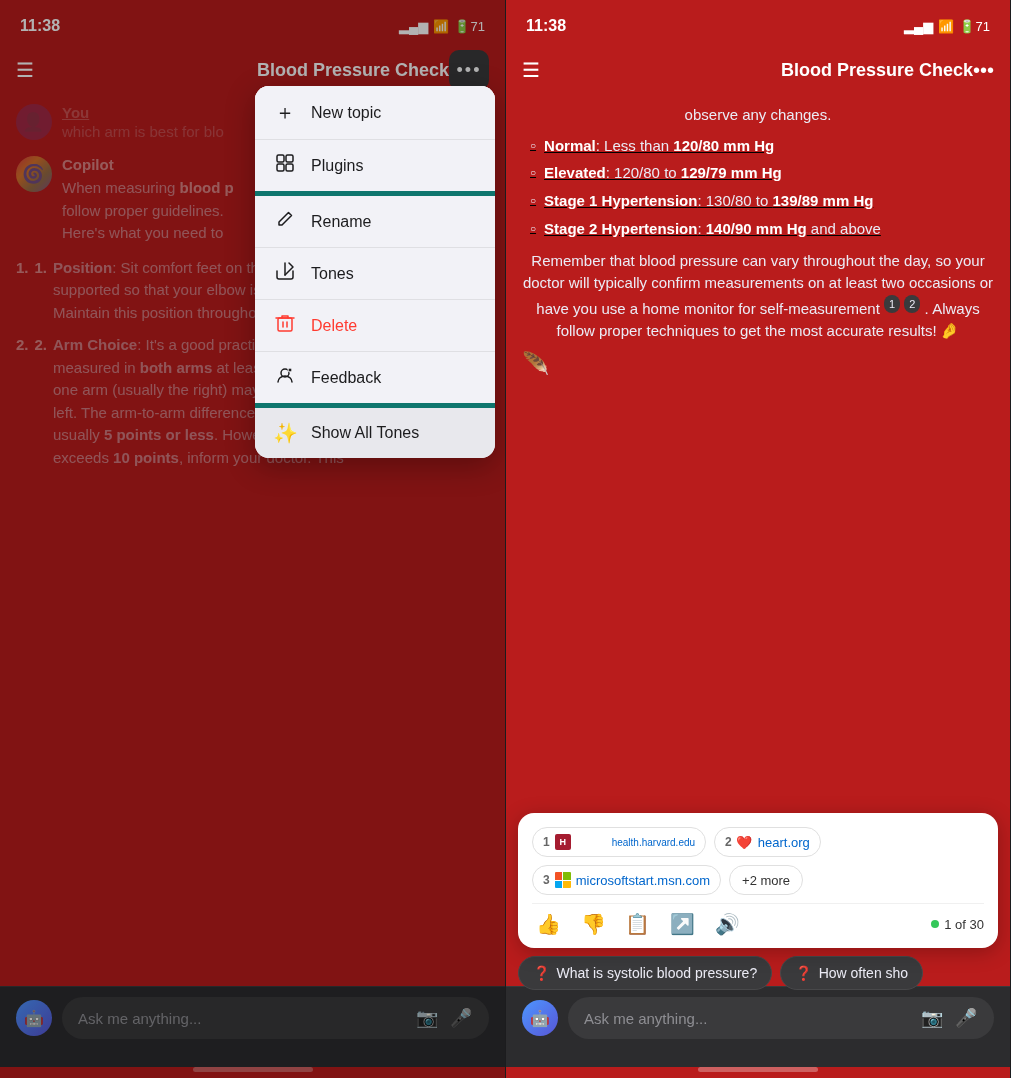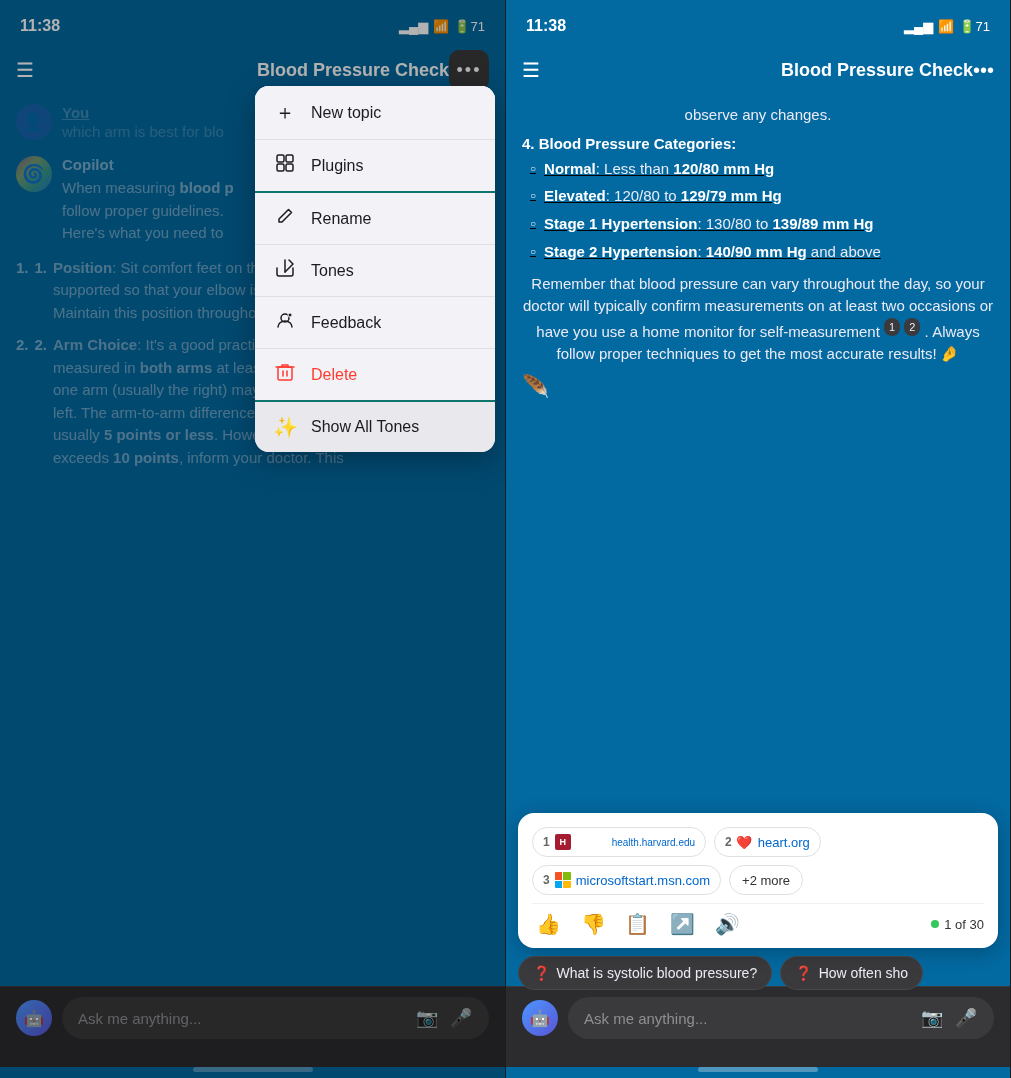--- a/index.html
+++ b/index.html
@@ -9,21 +9,21 @@
       display: flex;
       width: 1011px;
       height: 1078px;
       overflow: hidden;
     }
 
     
     .phone-panel {
       width: 505px;
       height: 1078px;
-      background: #0369a1;
+      background: #b91c1c;
       position: relative;
       overflow: hidden;
       display: flex;
       flex-direction: column;
     }
 
     
     .status-bar {
       display: flex;
       justify-content: space-between;
@@ -247,21 +247,21 @@
       background: #f2f2f7;
       border-radius: 14px;
       overflow: hidden;
       z-index: 20;
       box-shadow: 0 8px 30px rgba(0,0,0,0.3);
     }
     .dropdown-section {
       background: #f2f2f7;
     }
     .dropdown-section + .dropdown-section {
-      border-top: 2px solid #0f766e;
+      border-top: 5px solid #0f766e;
     }
     .dropdown-item {
       display: flex;
       align-items: center;
       gap: 14px;
       padding: 13px 18px;
       cursor: pointer;
       border-bottom: 1px solid rgba(0,0,0,0.08);
       background: #f2f2f7;
     }
@@ -555,40 +555,40 @@
         <span class="dropdown-item-icon">
           <svg width="20" height="20" viewBox="0 0 20 20" fill="none">
             <path d="M14 2L18 6L10 14" stroke="#1c1c1e" stroke-width="1.5" stroke-linecap="round" stroke-linejoin="round"></path>
             <path d="M2 10V16C2 17.1 2.9 18 4 18H16C17.1 18 18 17.1 18 16V10" stroke="#1c1c1e" stroke-width="1.5" stroke-linecap="round"></path>
             <line x1="10" y1="14" x2="10" y2="2" stroke="#1c1c1e" stroke-width="1.5" stroke-linecap="round"></line>
           </svg>
         </span>
         <span class="dropdown-item-label">Tones</span>
       </div>
       <div class="dropdown-item">
-        <span class="dropdown-item-icon">
-          <svg width="20" height="20" viewBox="0 0 20 20" fill="none">
-            <circle cx="10" cy="8" r="4" stroke="#1c1c1e" stroke-width="1.5"></circle>
-            <path d="M3 17c0-3.3 3.1-6 7-6s7 2.7 7 6" stroke="#1c1c1e" stroke-width="1.5" stroke-linecap="round"></path>
-            <circle cx="15" cy="5" r="2" fill="#1c1c1e" stroke="#f2f2f7" stroke-width="1"></circle>
-          </svg>
-        </span>
-        <span class="dropdown-item-label">Feedback</span>
-      </div>
-      <div class="dropdown-item">
         <span class="dropdown-item-icon danger">
           <svg width="20" height="20" viewBox="0 0 20 20" fill="none">
             <rect x="3" y="5" width="14" height="13" rx="1.5" stroke="#ff3b30" stroke-width="1.5"></rect>
             <path d="M8 9v5M12 9v5" stroke="#ff3b30" stroke-width="1.5" stroke-linecap="round"></path>
             <path d="M1 5h18" stroke="#ff3b30" stroke-width="1.5" stroke-linecap="round"></path>
             <path d="M7 5V3h6v2" stroke="#ff3b30" stroke-width="1.5" stroke-linecap="round" stroke-linejoin="round"></path>
           </svg>
         </span>
         <span class="dropdown-item-label danger">Delete</span>
       </div>
+      <div class="dropdown-item">
+        <span class="dropdown-item-icon">
+          <svg width="20" height="20" viewBox="0 0 20 20" fill="none">
+            <circle cx="10" cy="8" r="4" stroke="#1c1c1e" stroke-width="1.5"></circle>
+            <path d="M3 17c0-3.3 3.1-6 7-6s7 2.7 7 6" stroke="#1c1c1e" stroke-width="1.5" stroke-linecap="round"></path>
+            <circle cx="15" cy="5" r="2" fill="#1c1c1e" stroke="#f2f2f7" stroke-width="1"></circle>
+          </svg>
+        </span>
+        <span class="dropdown-item-label">Feedback</span>
+      </div>
     </div>
 
     <div class="dropdown-section" style="background:#e8e8ed;">
       <div class="dropdown-item" style="background:#e8e8ed;">
         <span class="dropdown-item-icon">✨</span>
         <span class="dropdown-item-label">Show All Tones</span>
       </div>
     </div>
   </div>
 
@@ -621,21 +621,20 @@
   <div class="nav-header">
     <span class="nav-hamburger">☰</span>
     <span class="nav-title">Blood Pressure Check</span>
     <span class="nav-more-dots" style="color:#fff;font-size:20px;">•••</span>
   </div>
 
   <div class="right-panel-content">
     <p>observe any changes.</p>
 
     <div class="numbered-section">
-      <div class="numbered-title"><span>4. Blood Pressure Categories:</span></div>
       <ul class="bullet-list">
         <li>
             <span><b>Normal</b>: Less than <b>120/80 mm Hg</b></span>
           </li>
         <li>
             <span><b>Elevated</b>: 120/80 to <b>129/79 mm Hg</b></span>
           </li>
         <li>
             <span><b>Stage 1 Hypertension</b>: 130/80 to <b>139/89 mm Hg</b></span>
           </li>

